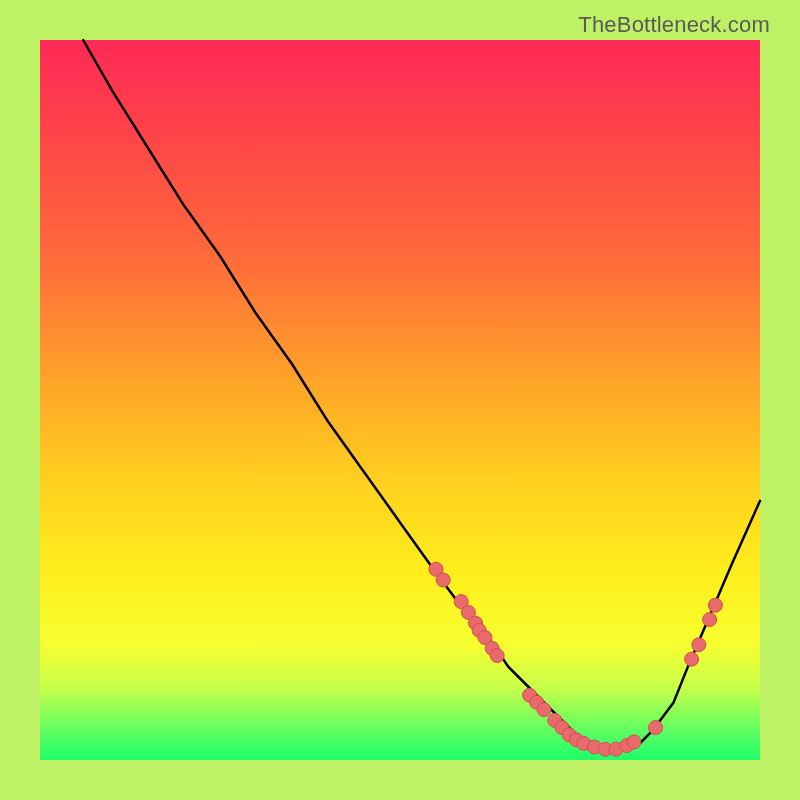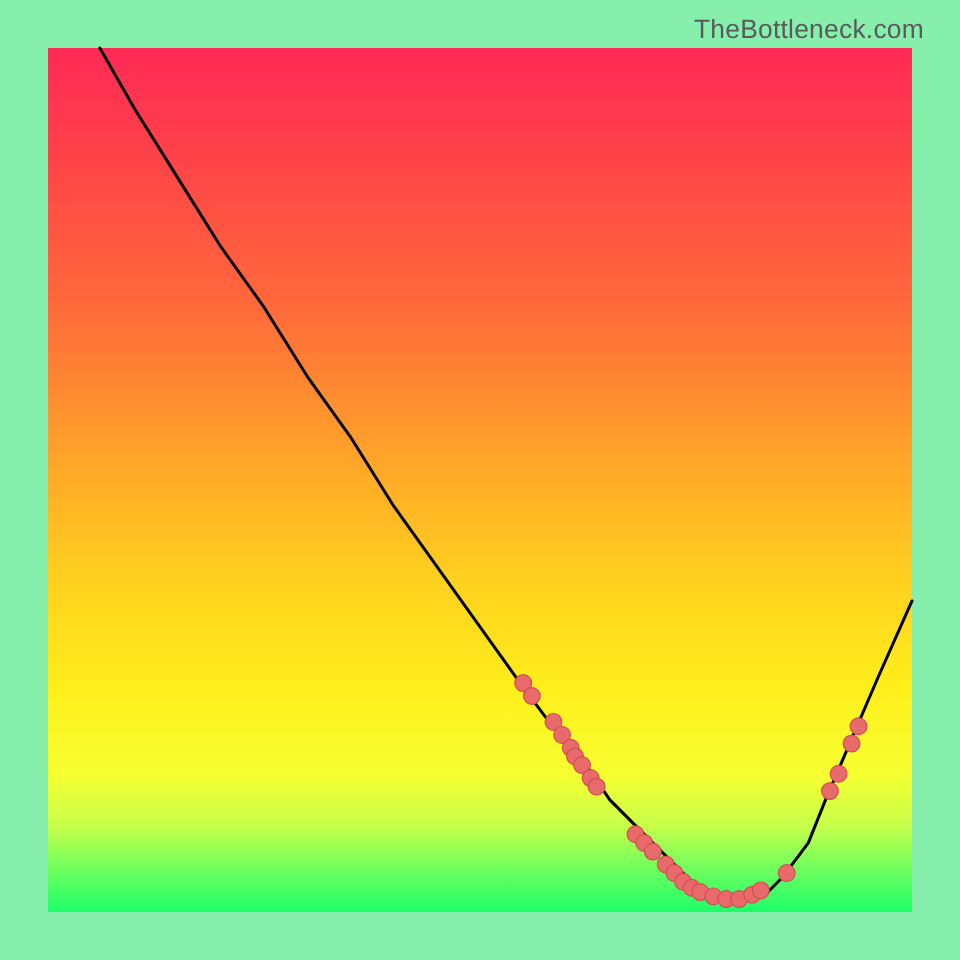--- a/index.html
+++ b/index.html
@@ -8,21 +8,21 @@
     width: 800px;
     height: 800px;
     background: #000;
     overflow: hidden;
     font-family: -apple-system, BlinkMacSystemFont, "Segoe UI", Arial, sans-serif;
   }
   .outer {
     position: relative;
     width: 800px;
     height: 800px;
-    background: #86efac;
+    background: #bef264;
     text-decoration: underline;
   }
   .plot {
     position: absolute;
     left: 40px;
     top: 40px;
     width: 720px;
     height: 720px;
     
     background: linear-gradient(

